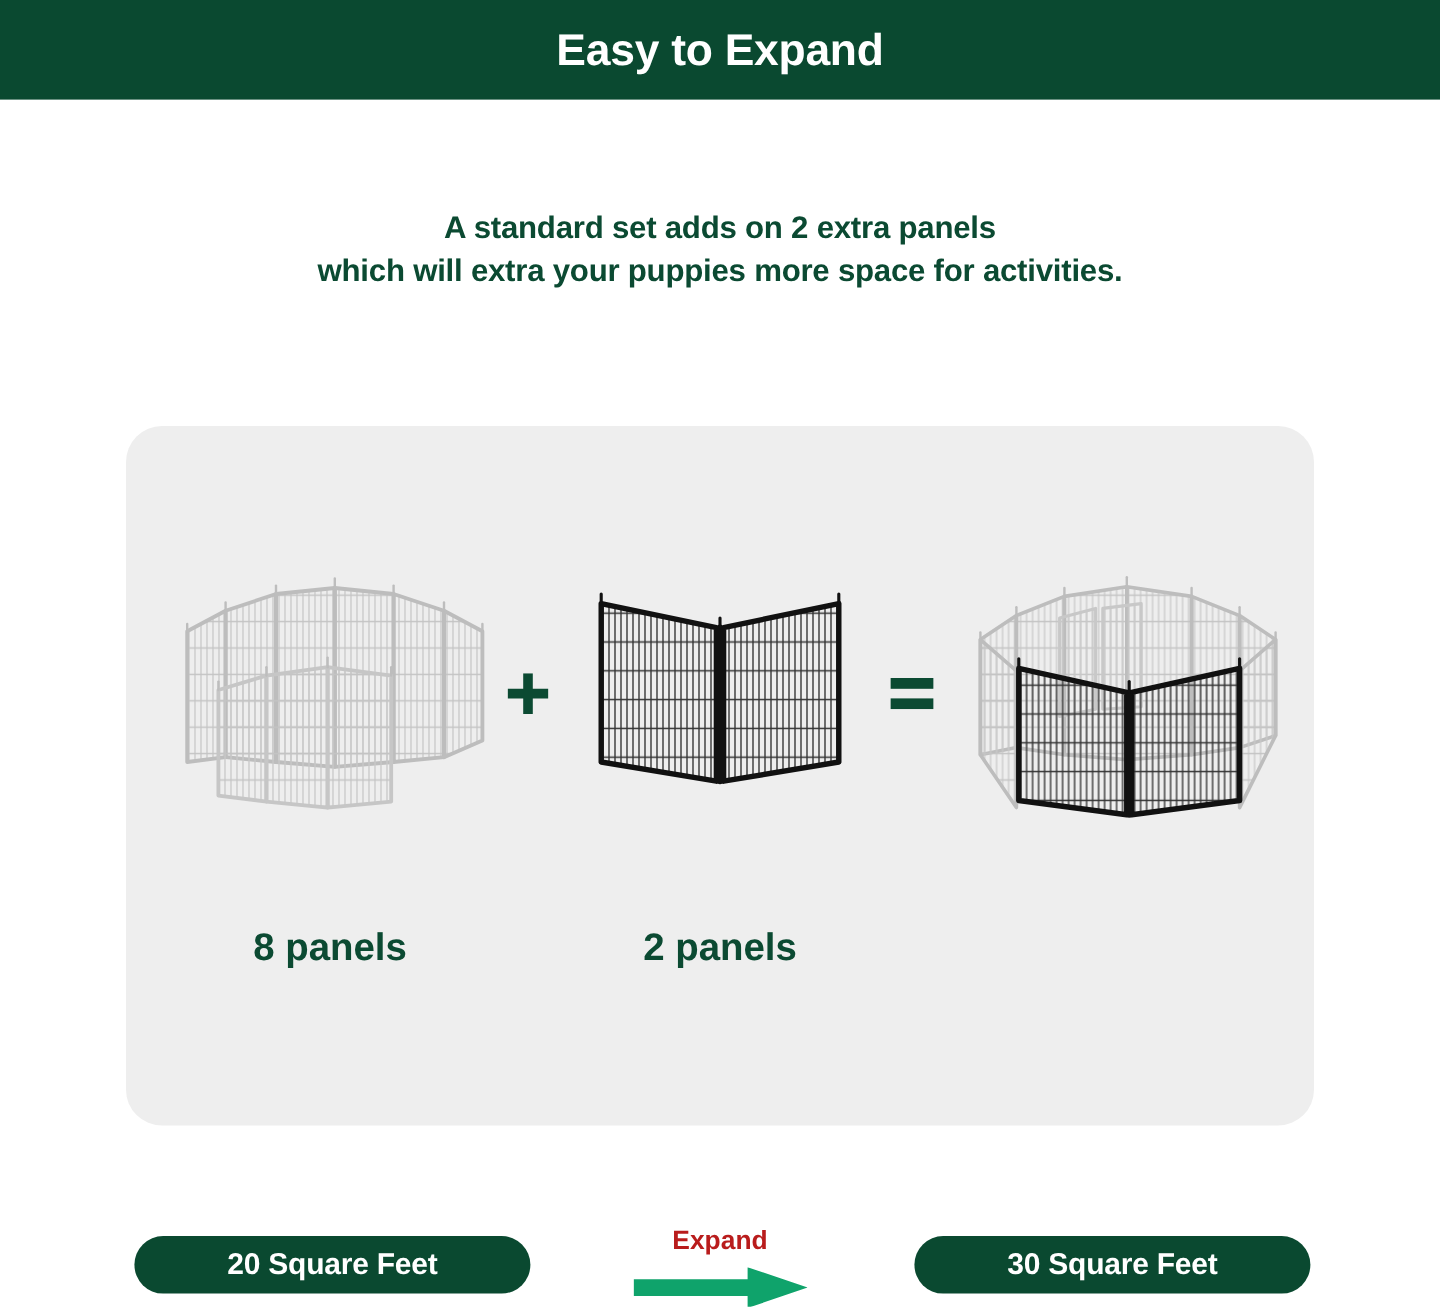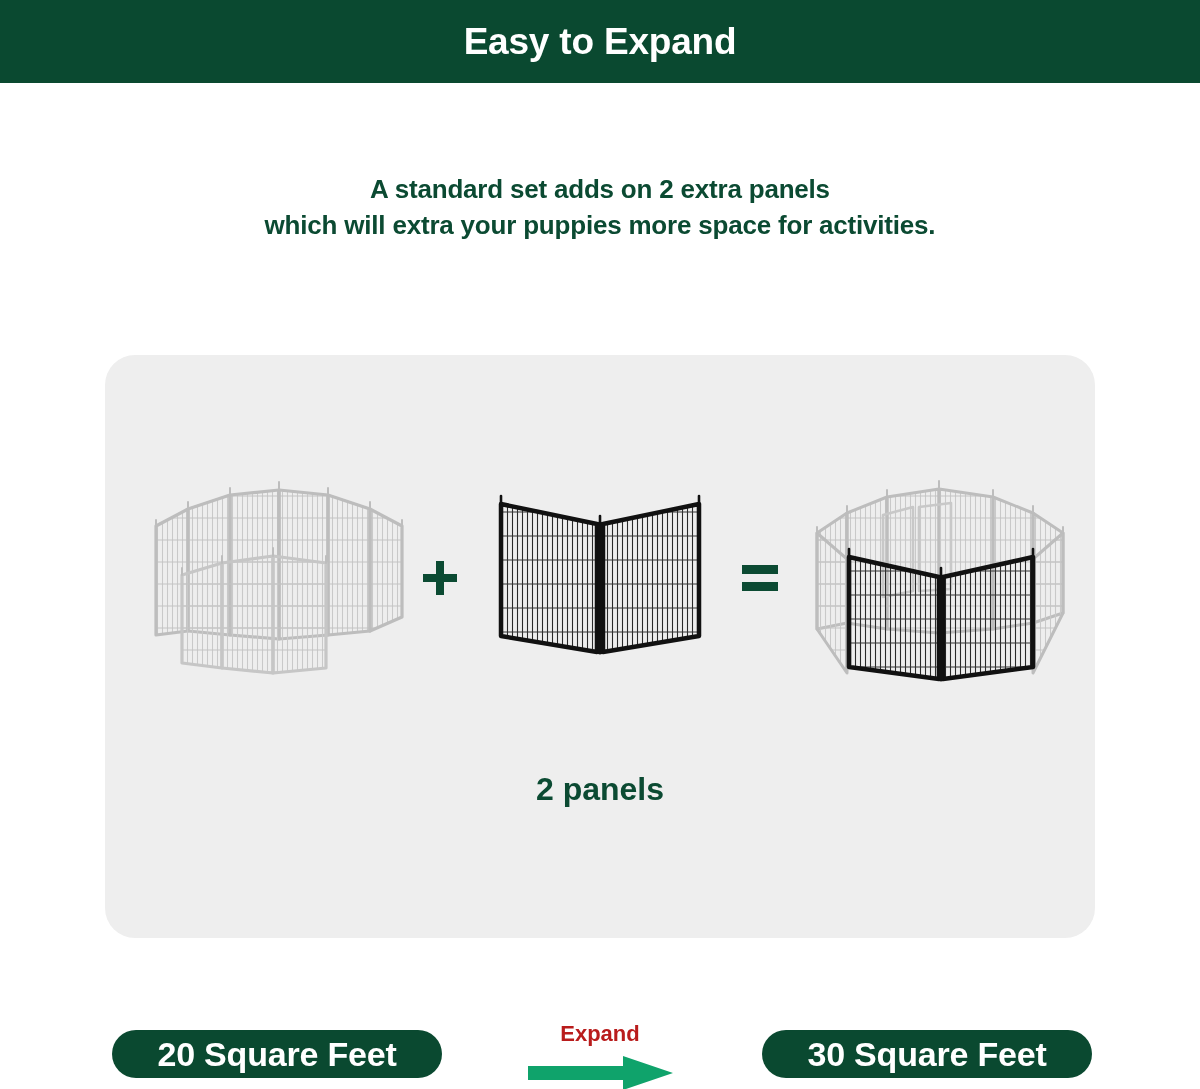--- a/index.html
+++ b/index.html
@@ -66,21 +66,21 @@
   .lbl-c{left:690px;width:290px;}
 
   
   .bottom-row{
     position:absolute;left:0;top:1020px;width:1200px;height:69px;
   }
   .sqft-badge{
     position:absolute;top:10px;height:48px;
     background:#0a4930;border-radius:26px;
     display:flex;align-items:center;justify-content:center;
-    color:#ffffff;font-weight:bold;font-size:34px;letter-spacing:-0.2px;
+    color:#ffffff;font-weight:bold;font-size:25px;letter-spacing:-0.2px;
     white-space:nowrap;
   }
   .badge-left{left:112px;width:330px;}
   .badge-right{left:762px;width:330px;}
 
   .expand-group{
     position:absolute;left:500px;top:0;width:200px;height:69px;
   }
   .expand-label{
     position:absolute;left:0;top:0;width:200px;text-align:center;
@@ -295,20 +295,21 @@
                 <path d="M230,94 v-8"></path>
                 <path d="M138,114 v-9"></path>
             </g>
           </g>
         </svg>
       </span>
     </div>
   </div>
 
   <div class="labels-row">
+    <div class="panel-label lbl-a">8 panels</div>
     <div class="panel-label lbl-b">2 panels</div>
   </div>
 </div>
 
 <div class="bottom-row">
 
   <div class="sqft-badge badge-left">
     <span>20 Square Feet</span>
   </div>
 

